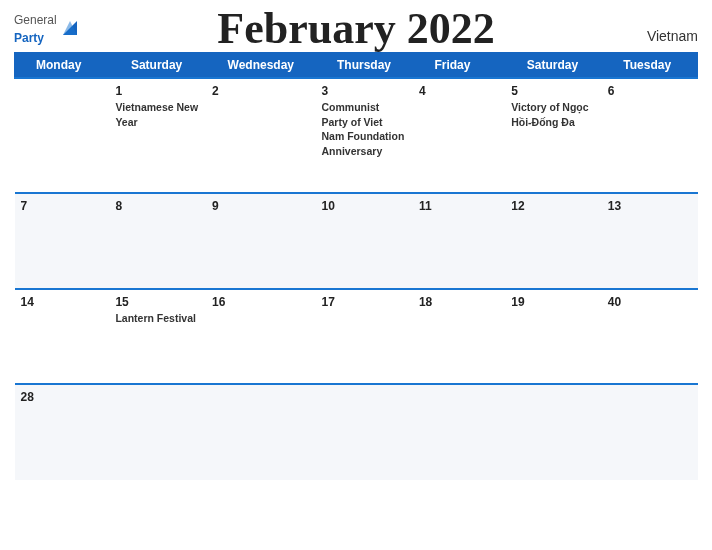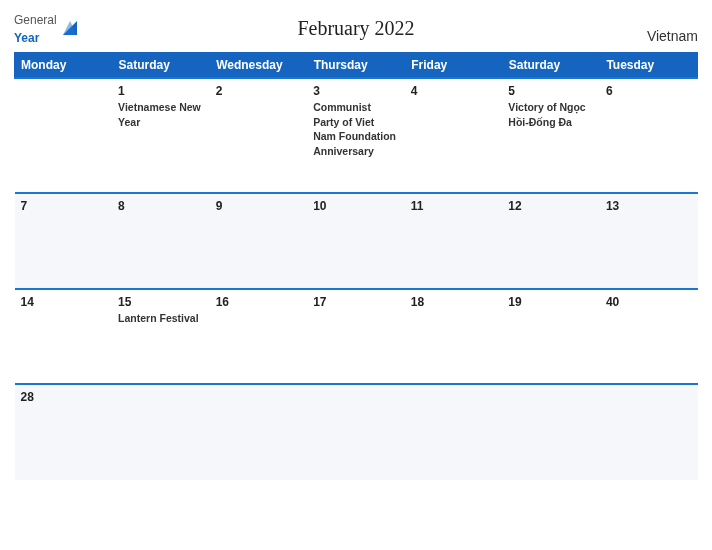--- a/index.html
+++ b/index.html
@@ -31,22 +31,22 @@
       gap: 0;
     }
     .logo-general { color: #555; font-size: 12px; }
     .logo-blue { color: #1565c0; font-size: 12px; font-weight: bold; }
     .logo-icon {
       width: 22px;
       height: 22px;
       margin-left: 2px;
     }
     .title {
-      font-size: 20px;
-      font-weight: normal;
+      font-size: 44px;
+      font-weight: bold;
       color: #222;
       font-family: Georgia, serif;
       position: absolute;
       left: 50%;
       transform: translateX(-50%);
       text-align: center;
     }
     .country {
       font-size: 14px;
       color: #333;
@@ -58,21 +58,21 @@
       border-collapse: collapse;
       flex: 1;
     }
     .calendar thead tr {
       background-color: #1565c0;
     }
     .calendar thead th {
       color: #fff;
       font-size: 12px;
       font-weight: bold;
-      padding: 5px 6px;
+      padding: 5px 21px;
       text-align: left;
       border: 1px solid #1565c0;
     }
     .calendar tbody tr {
       border-top: 2px solid #1976d2;
     }
     .calendar tbody td {
       vertical-align: top;
       padding: 5px 6px;
       font-size: 12px;
@@ -104,21 +104,21 @@
   </style>
 </head>
 <body>
 
 <div class="page">
 
   <div class="header" style="position:relative;">
     <div class="logo">
       <div>
         <span class="logo-general">General</span><br>
-        <span class="logo-blue">Year</span>
+        <span class="logo-blue">Party</span>
       </div>
 
       <svg class="logo-icon" viewBox="0 0 22 22">
         <polygon points="4,18 18,4 18,18" fill="#1565c0"></polygon>
         <polygon points="4,18 11,4 18,18" fill="#1976d2" opacity="0.5"></polygon>
       </svg>
     </div>
     <div class="title">February 2022</div>
     <div class="country">Vietnam</div>
   </div>

